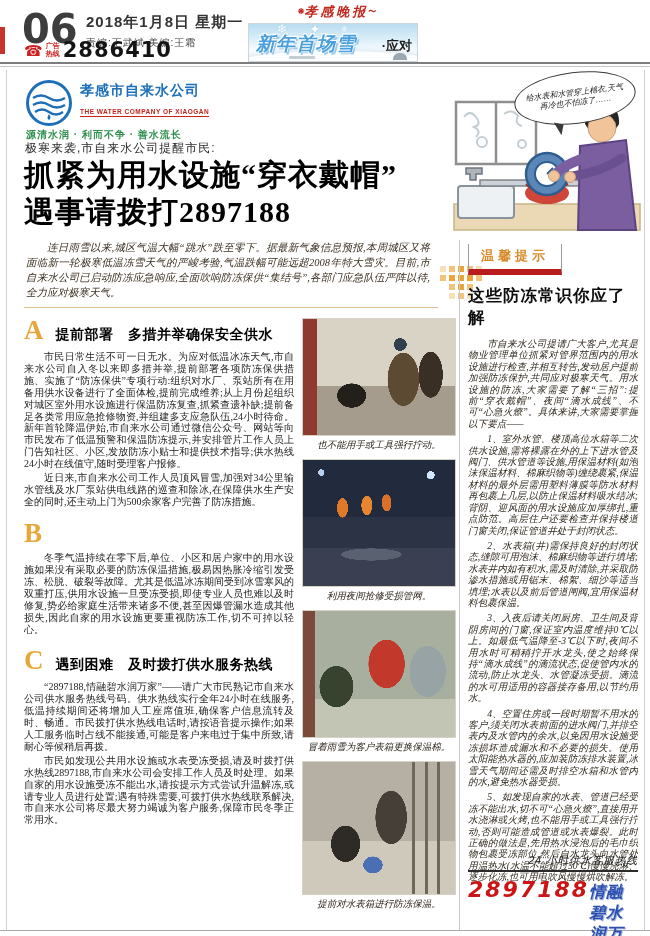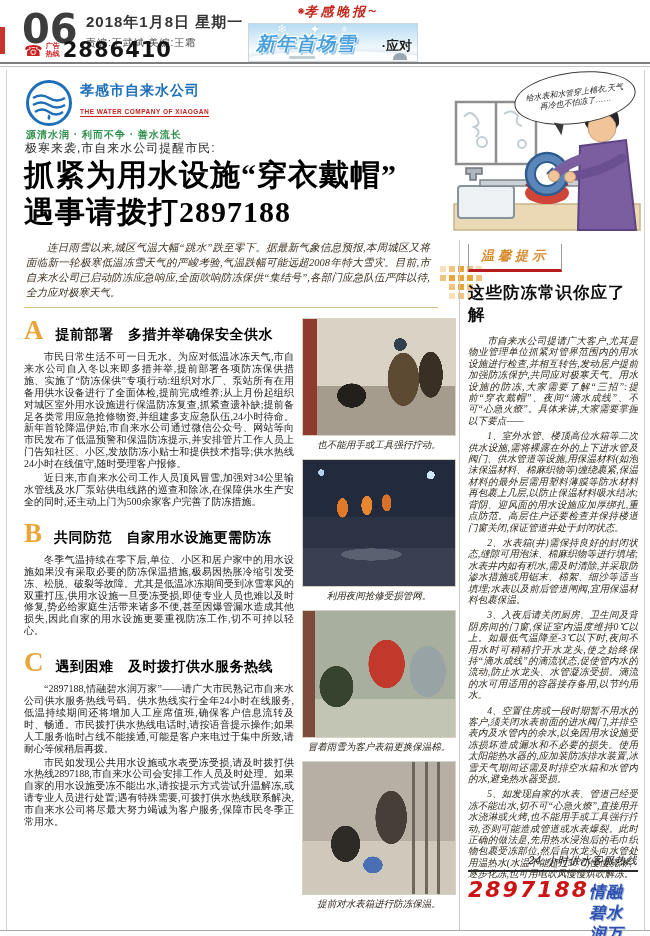--- a/index.html
+++ b/index.html
@@ -103,22 +103,22 @@
   .ph4 { height:134px; background:
       radial-gradient(ellipse 26px 44px at 58% 42%, #463f38 0 60%, transparent 61%),
       radial-gradient(ellipse 24px 30px at 28% 62%, #2e2b27 0 60%, transparent 61%),
       radial-gradient(ellipse 16px 14px at 46% 78%, #4a6fb5 0 60%, transparent 61%),
       linear-gradient(90deg, transparent 0 72%, #6e675c 72% 74%, transparent 74% 80%, #6e675c 80% 82%, transparent 82% 88%, #6e675c 88% 90%, transparent 90%),
       linear-gradient(180deg, #b6b0a4 0 60%, #cfc9bb 60% 100%); }
 
   .col-divider { position:absolute; left:459px; top:240px; width:1px; height:690px; background:#c9c9c9; }
 
   .col-right { position:absolute; left:468px; top:244px; width:170px; }
-  .tips-label { display:inline-block; padding:3px 12px 4px 12px; border-left:1px solid #9a9a9a; border-right:1px solid #9a9a9a; border-bottom:3px solid #b91c1c;
-                color:#d98b2b; font-size:13px; font-weight:900; font-style:italic; letter-spacing:4px; }
+  .tips-label { display:inline-block; padding:3px 12px 4px 12px; border-left:1px solid #9a9a9a; border-right:1px solid #9a9a9a; border-bottom:6px solid #b91c1c;
+                color:#d98b2b; font-size:13px; font-weight:900; letter-spacing:4px; }
   .tips-title { margin-top:10px; font-size:16.5px; font-weight:900; color:#0d0d0d; letter-spacing:1px; }
   .tips-body { margin-top:9px; height:548px; overflow:hidden; }
   .tips-body p { font-family:"Liberation Serif", serif; font-style:italic; font-size:9.6px; line-height:11.4px; color:#30281c; text-align:justify; text-indent:2em; margin-bottom:4px; }
 
   .tips-footer { position:absolute; left:468px; top:854px; width:170px; }
   .hot-label { text-align:right; font-size:10.5px; font-weight:400; font-style:italic; color:#151515; border-bottom:2px solid #2b2b2b; padding-bottom:2px; letter-spacing:1px; }
   .hot-row { display:flex; justify-content:space-between; align-items:baseline; margin-top:5px; }
   .hot-number { color:#cc1414; font-size:22px; font-weight:900; font-style:italic; letter-spacing:2px; font-family:"DejaVu Sans", sans-serif; }
   .hot-slogan { color:#2b4fae; font-size:16px; font-weight:900; font-style:italic; letter-spacing:1px; text-shadow:1px 1px 0 #9db0dd; }
 </style>
@@ -247,21 +247,20 @@
         <span class="sec-title">提前部署　多措并举确保安全供水</span>
       </div>
       <div class="bodytext">
         <p>市民日常生活不可一日无水。为应对低温冰冻天气,市自来水公司自入冬以来即多措并举,提前部署各项防冻保供措施、实施了“防冻保供”专项行动:组织对水厂、泵站所有在用备用供水设备进行了全面体检,提前完成维养;从上月份起组织对城区室外用水设施进行保温防冻复查,抓紧查遗补缺;提前备足各类常用应急抢修物资,并组建多支应急队伍,24小时待命。新年首轮降温伊始,市自来水公司通过微信公众号、网站等向市民发布了低温预警和保温防冻提示,并安排管片工作人员上门告知社区、小区,发放防冻小贴士和提供技术指导;供水热线24小时在线值守,随时受理客户报修。</p>
         <p>近日来,市自来水公司工作人员顶风冒雪,加强对34公里输水管线及水厂泵站供电线路的巡查和除冰,在保障供水生产安全的同时,还主动上门为500余家客户完善了防冻措施。</p>
       </div>
     </div>
     <div class="section">
       <div class="sec-head">
         <span class="sec-letter">B</span>
-        <span class="sec-title">共同防范　自家用水设施更需防冻</span>
       </div>
       <div class="bodytext">
         <p>冬季气温持续在零下后,单位、小区和居户家中的用水设施如果没有采取必要的防冻保温措施,极易因热胀冷缩引发受冻、松脱、破裂等故障。尤其是低温冰冻期间受到冰雪寒风的双重打压,供用水设施一旦受冻受损,即使专业人员也难以及时修复,势必给家庭生活带来诸多不便,甚至因爆管漏水造成其他损失,因此自家的用水设施更要重视防冻工作,切不可掉以轻心。</p>
       </div>
     </div>
     <div class="section">
       <div class="sec-head">
         <span class="sec-letter">C</span>
         <span class="sec-title">遇到困难　及时拨打供水服务热线</span>
       </div>

